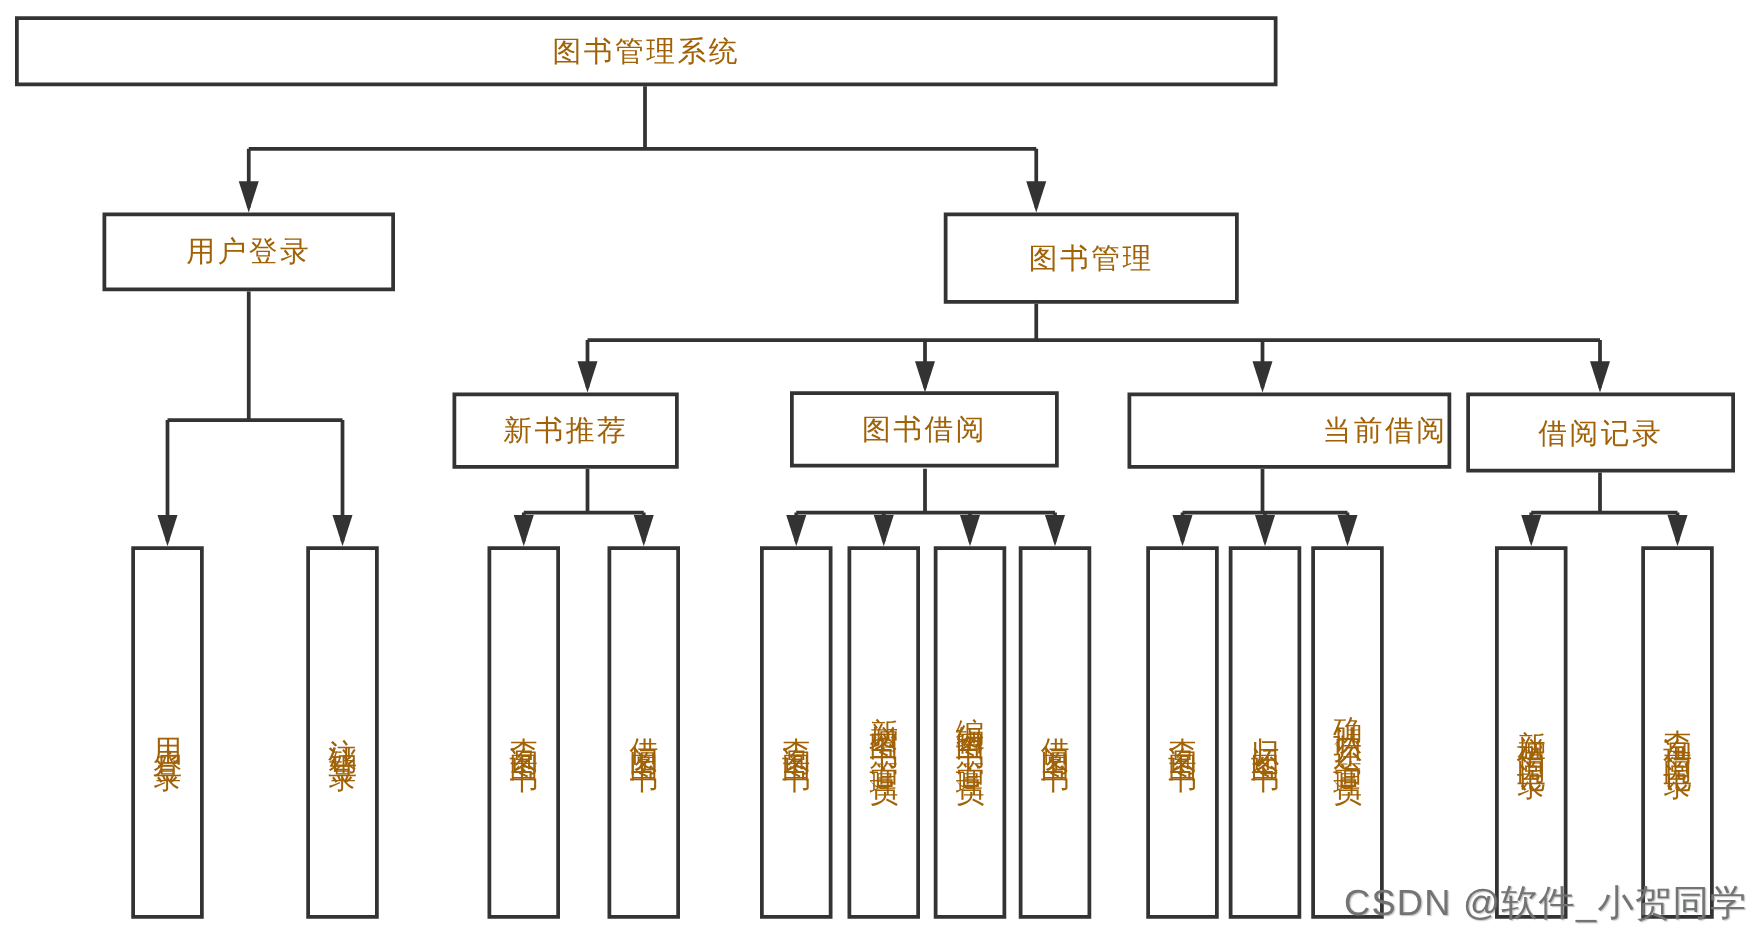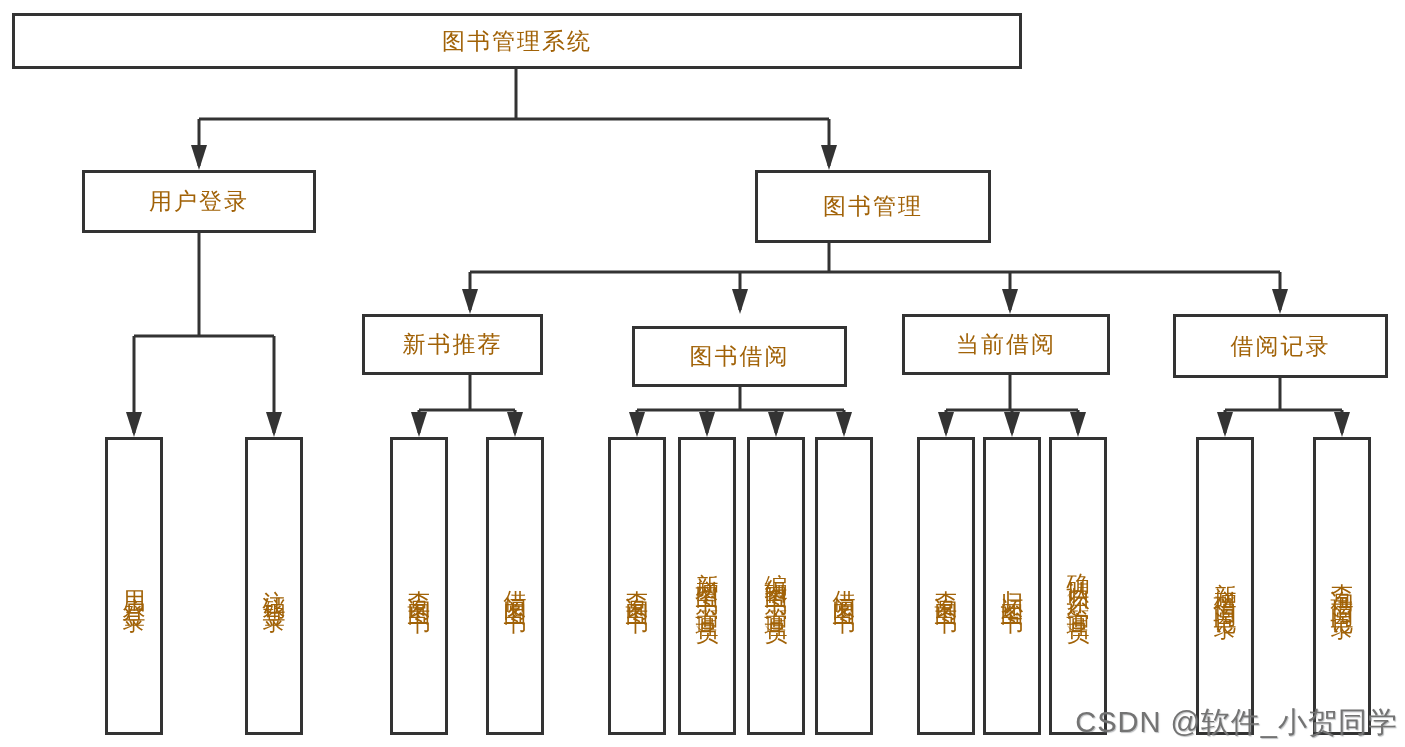--- a/index.html
+++ b/index.html
@@ -41,22 +41,22 @@
     line-height: 1;
     white-space: nowrap;
   }
   
   #n-root          { left: 12px;  top: 13px;  width: 1010px; height: 56px; }
   
   #n-user-login    { left: 82px;  top: 170px; width: 234px; height: 63px; }
   #n-book-mgmt     { left: 711px; top: 170px; width: 236px; height: 73px; margin-left: 44px; }
   
   #n-new-book      { left: 362px;  top: 314px; width: 181px; height: 61px; }
-  #n-book-borrow   { left: 632px;  top: 326px; width: 215px; height: 61px; }
-  #n-current       { left: 902px;  top: 314px; width: 208px; height: 61px; }
+  #n-book-borrow   { left: 632px;  top: 313px; width: 215px; height: 61px; }
+  #n-current       { left: 902px;  top: 314px; width: 259px; height: 61px; justify-content: flex-end; }
   #n-records       { left: 1173px; top: 314px; width: 215px; height: 64px; }
   
   .leaf { top: 437px; width: 58px; height: 298px; }
   #l-user-login  { left: 105px; }
   #l-logout      { left: 245px; }
   #l-nb-query    { left: 390px; }
   #l-nb-borrow   { left: 486px; }
   #l-bb-query    { left: 608px; }
   #l-bb-add      { left: 678px; }
   #l-bb-edit     { left: 747px; }

